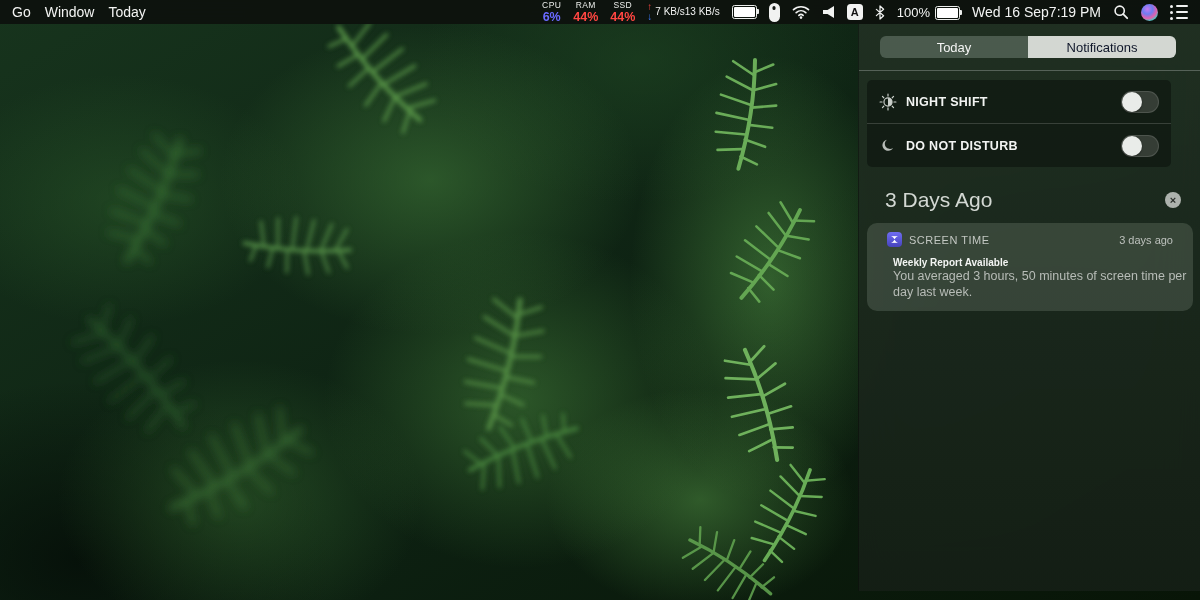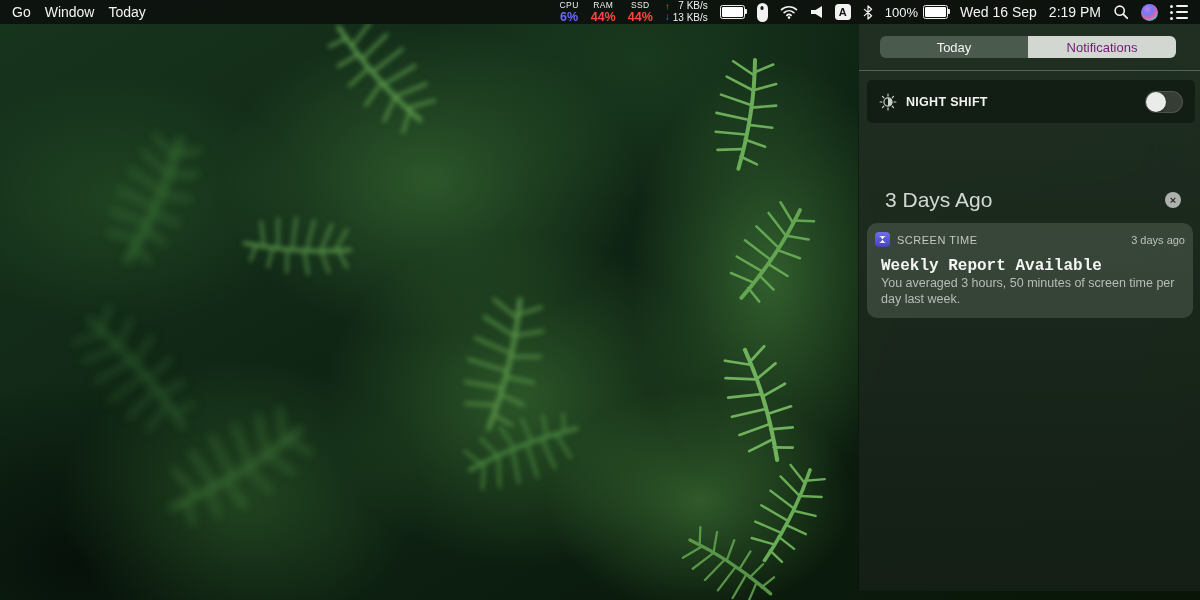--- a/index.html
+++ b/index.html
@@ -33,65 +33,65 @@
     backdrop-filter:blur(12px);
   }
   .menus{display:flex;gap:14px;font-size:14px;}
   .menu-item{cursor:default;}
   .mb-right{margin-left:auto;display:flex;align-items:center;gap:12px;}
   .stat{display:flex;flex-direction:column;align-items:center;line-height:1;}
   .stat .lbl{font-size:8.5px;font-weight:normal;letter-spacing:.4px;color:#eceeec;}
   .stat .val{font-size:12.5px;font-weight:bold;margin-top:1px;}
   .net{display:flex;align-items:center;gap:3px;}
   .net-arrows{display:flex;flex-direction:column;line-height:1;font-size:10px;font-weight:bold;}
-  .net-vals{display:flex;flex-direction:column;align-items:flex-end;font-size:10px;line-height:1.2;color:#f1f2f1;}
+  .net-vals{display:flex;flex-direction:row;align-items:flex-end;font-size:10px;line-height:1.2;color:#f1f2f1;}
   .batt{width:21px;height:10px;border:1px solid #eceeec;border-radius:2.5px;position:relative;padding:1px;box-sizing:content-box;}
   .batt .fill{height:100%;width:100%;background:#fff;border-radius:1px;}
   .batt:after{content:'';position:absolute;right:-3px;top:3px;width:2px;height:5px;background:#eceeec;border-radius:0 1px 1px 0;}
   .mouse{width:11px;height:19px;border-radius:5.5px;background:#f1f2f1;position:relative;}
   .mouse:after{content:'';position:absolute;top:3px;left:50%;transform:translateX(-50%);width:3px;height:4px;border-radius:2px;background:#151915;}
   .abox{width:16px;height:16px;border-radius:3.5px;background:#f1f2f1;color:#111;font-size:11px;font-weight:bold;display:flex;align-items:center;justify-content:center;}
   .pct{font-size:13px;}
-  .battwrap{display:flex;align-items:flex-start;gap:5px;}
-  .clock{display:flex;gap:12px;font-size:14px;white-space:nowrap;}
+  .battwrap{display:flex;align-items:flex-end;gap:5px;}
+  .clock{display:flex;gap:0;font-size:14px;white-space:nowrap;}
   .siri{width:17px;height:17px;border-radius:50%;
     background:radial-gradient(circle at 38% 30%, #c879f0 0%, #6d7cf2 32%, #e45fae 58%, #3ad0c4 78%, #15182b 100%);}
   .nc-icon{display:flex;flex-direction:column;gap:3px;width:18px;}
   .nc-row{display:flex;align-items:center;gap:3px;}
   .nc-dot{width:3px;height:3px;border-radius:50%;background:#f1f2f1;}
   .nc-line{flex:1;height:2.5px;border-radius:1.2px;background:#f1f2f1;}
   
   .panel{
     position:absolute;top:24px;left:858px;width:342px;bottom:9px;z-index:5;box-sizing:border-box;
     background:linear-gradient(180deg, rgba(34,49,36,.9), rgba(21,31,22,.93));
     backdrop-filter:blur(26px) saturate(1.15);
     border-left:1px solid rgba(0,0,0,.35);
   }
   .tabs{position:absolute;top:12px;left:21px;width:296px;height:22px;display:flex;border-radius:6px;overflow:hidden;font-size:13px;}
   .tab{flex:1;display:flex;align-items:center;justify-content:center;cursor:default;}
   .tab-today{background:rgba(168,183,170,.32);color:#f4f5f4;}
-  .tab-notifications{background:#d3d7d2;color:#701a75;}
+  .tab-notifications{background:#d3d7d2;color:#0f172a;}
   .panel-divider{position:absolute;top:46px;left:0;right:0;height:1px;background:rgba(255,255,255,.25);}
-  .toggle-card{position:absolute;top:56px;left:8px;width:328px;border-radius:5px;background:rgba(10,15,11,.52);box-sizing:border-box;}
+  .toggle-card{position:absolute;top:56px;left:8px;width:304px;border-radius:5px;background:rgba(10,15,11,.52);box-sizing:border-box;}
   .toggle-row{height:43px;display:flex;align-items:center;gap:9px;padding:0 12px;}
   .toggle-row + .toggle-row{border-top:1px solid rgba(255,255,255,.16);}
   .toggle-icon{width:18px;display:flex;align-items:center;justify-content:center;}
   .toggle-label{flex:1;font-size:12.5px;font-weight:bold;letter-spacing:.3px;color:#f2f4f2;}
   .switch{width:38px;height:22px;border-radius:11px;background:rgba(56,64,56,.92);border:1px solid rgba(255,255,255,.12);position:relative;box-sizing:border-box;cursor:default;}
   .knob{position:absolute;left:0;top:0;width:20px;height:20px;border-radius:50%;background:#e9ece9;box-shadow:0 1px 2px rgba(0,0,0,.4);}
   .section-head{position:absolute;top:164px;left:26px;right:19px;display:flex;align-items:center;}
   .section-title{font-size:21px;color:#d3d8d3;}
   .close-btn{margin-left:auto;width:16px;height:16px;border-radius:50%;background:#adb2ad;color:#2a2e2a;font-size:11px;font-weight:bold;display:flex;align-items:center;justify-content:center;line-height:1;cursor:default;}
-  .note-card{position:absolute;top:199px;left:8px;width:326px;border-radius:10px;background:rgba(138,153,140,.26);box-sizing:border-box;padding:9px 8px 11px;}
+  .note-card{position:absolute;top:199px;left:8px;width:326px;border-radius:10px;background:rgba(138,153,140,.26);box-sizing:border-box;padding:9px 20px 11px;}
   .note-head{display:flex;align-items:center;gap:7px;}
   .st-icon{width:15px;height:15px;border-radius:4px;display:flex;align-items:center;justify-content:center;
     background:linear-gradient(180deg,#6f6df2,#4643bd);}
   .note-app{flex:1;font-size:11px;letter-spacing:.5px;color:#c3c8c3;}
   .note-time{font-size:11px;color:#bcc1bc;}
-  .note-title{margin:10px 0 1px;padding-left:6px;font-size:16px;font-weight:bold;color:#f3f5f3;font-family:Liberation Mono, monospace;}
+  .note-title{margin:10px 0 1px;padding-left:6px;font-size:10px;font-weight:bold;color:#f3f5f3;}
   .note-body{padding-left:6px;font-size:12.5px;line-height:1.25;color:#b7bcb7;width:300px;}
 </style>
 </head>
 <body>
 
 <div class="wallpaper"></div>
 <div class="branches">
   <svg width="1200" height="600" viewBox="0 0 1200 600">
     <defs>
       <g id="frond" fill="none" stroke="currentColor" stroke-linecap="round">
@@ -180,21 +180,21 @@
       </svg>
     </span>
     <div class="battwrap">
       <span class="pct">100%</span>
       <div class="batt">
           <div class="fill"></div>
         </div>
     </div>
     <div class="clock">
       <span>Wed 16 Sep</span>
-      <span>2:19 PM</span>
+      <span>7:19 PM</span>
     </div>
     <span style="display:flex">
       <svg width="16" height="16" viewBox="0 0 16 16">
         <circle cx="6.7" cy="6.7" r="4.6" fill="none" stroke="#f1f2f1" stroke-width="1.6"></circle>
         <line x1="10.2" y1="10.2" x2="14.2" y2="14.2" stroke="#f1f2f1" stroke-width="1.8" stroke-linecap="round"></line>
       </svg>
     </span>
     <div class="siri"></div>
     <div class="nc-icon">
       <div class="nc-row">
@@ -236,20 +236,31 @@
           </g>
           <circle cx="10" cy="10" r="4.5" fill="none" stroke="#ccd1cc" stroke-width="1.3"></circle>
           <path d="M10 5.5 A4.5 4.5 0 0 1 10 14.5 Z" fill="#ccd1cc"></path>
         </svg>
       </span>
       <span class="toggle-label">NIGHT SHIFT</span>
       <div class="switch">
           <div class="knob"></div>
         </div>
     </div>
+    <div class="toggle-row">
+      <span class="toggle-icon">
+        <svg width="16" height="16" viewBox="0 0 20 20">
+          <path d="M16.2 12.4 A7 7 0 1 1 8.6 2.2 A6 6 0 0 0 16.2 12.4 Z" fill="#b7bcb7"></path>
+        </svg>
+      </span>
+      <span class="toggle-label">DO NOT DISTURB</span>
+      <div class="switch">
+          <div class="knob"></div>
+        </div>
+    </div>
   </div>
 
   <div class="section-head">
     <span class="section-title">3 Days Ago</span>
     <div class="close-btn">×</div>
   </div>
 
   <div class="note-card">
     <div class="note-head">
       <span class="st-icon">

